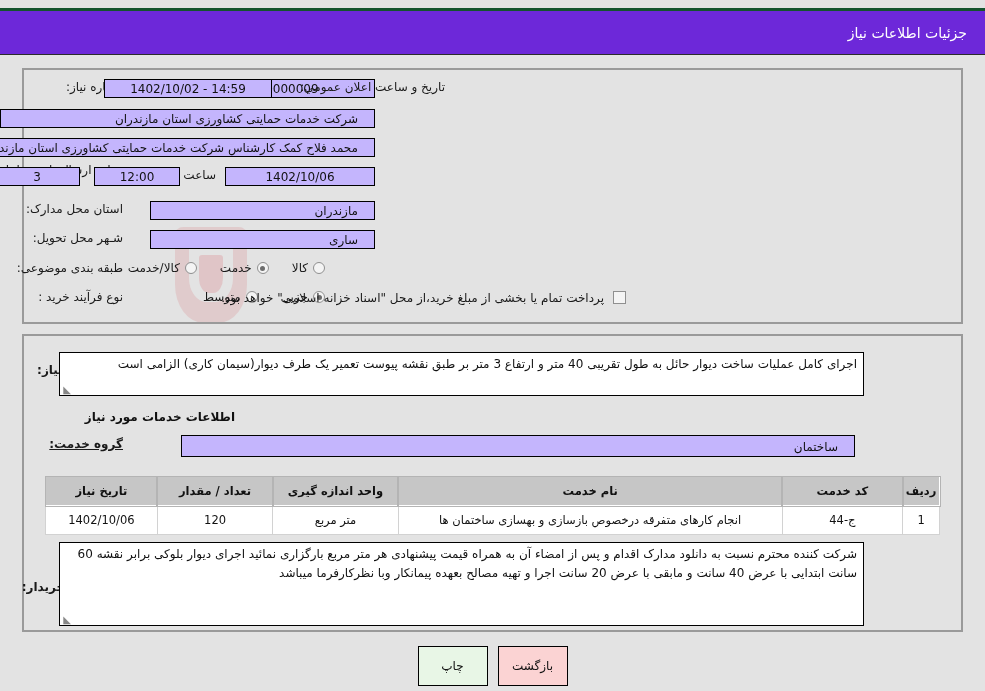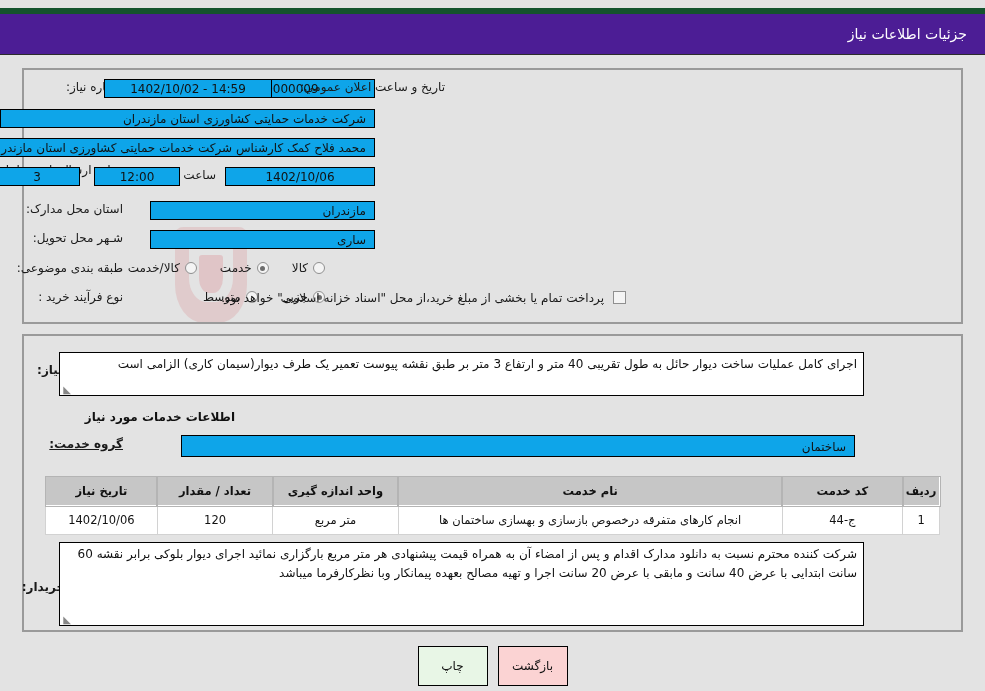--- a/index.html
+++ b/index.html
@@ -64,22 +64,22 @@
     border-radius: 3px 3px 40% 40%;
     z-index: 2;
   }
 
   
   .header-bar {
     position: absolute;
     left: 0; top: 8px;
     width: 985px;
     height: 47px;
-    background: #4c1d95;
-    border-top: 6px solid #14532d;
+    background: #6d28d9;
+    border-top: 3px solid #14532d;
     border-bottom: 1px solid #2b2b2b;
     box-sizing: border-box;
     display: flex;
     align-items: center;
     justify-content: flex-start;
     z-index: 3;
   }
   .header-title {
     color: #ffffff;
     font-size: 14px;
@@ -107,24 +107,24 @@
     z-index: 4;
   }
   .lbl {
     text-align: right;
     white-space: nowrap;
     font-size: 12px;
     color: #1a1a1a;
   }
   .inp {
     border: 1px solid #000;
-    background: #0ea5e9;
+    background: #c4b5fd;
     height: 19px;
     line-height: 19px;
-    padding: 0 8px;
+    padding: 0 16px;
     box-sizing: border-box;
     font-size: 12px;
     text-align: center;
     color: #111;
     font-family: "DejaVu Sans", "Liberation Sans", sans-serif;
     overflow: hidden;
     white-space: nowrap;
   }
   .inp.rtlstart { text-align: right; }
 

